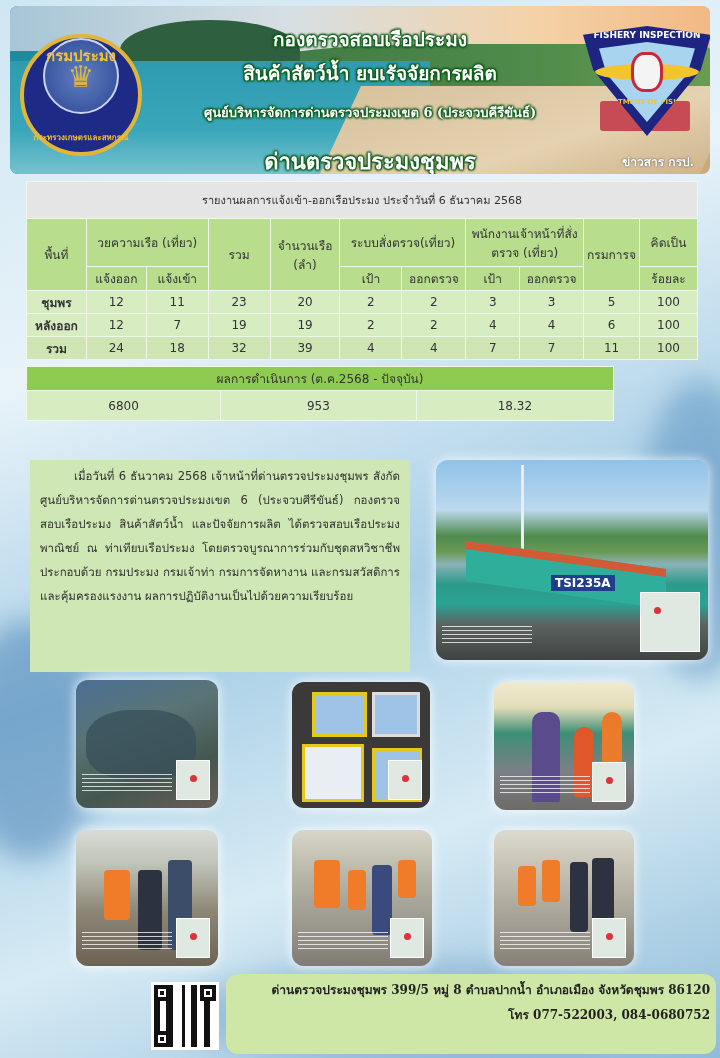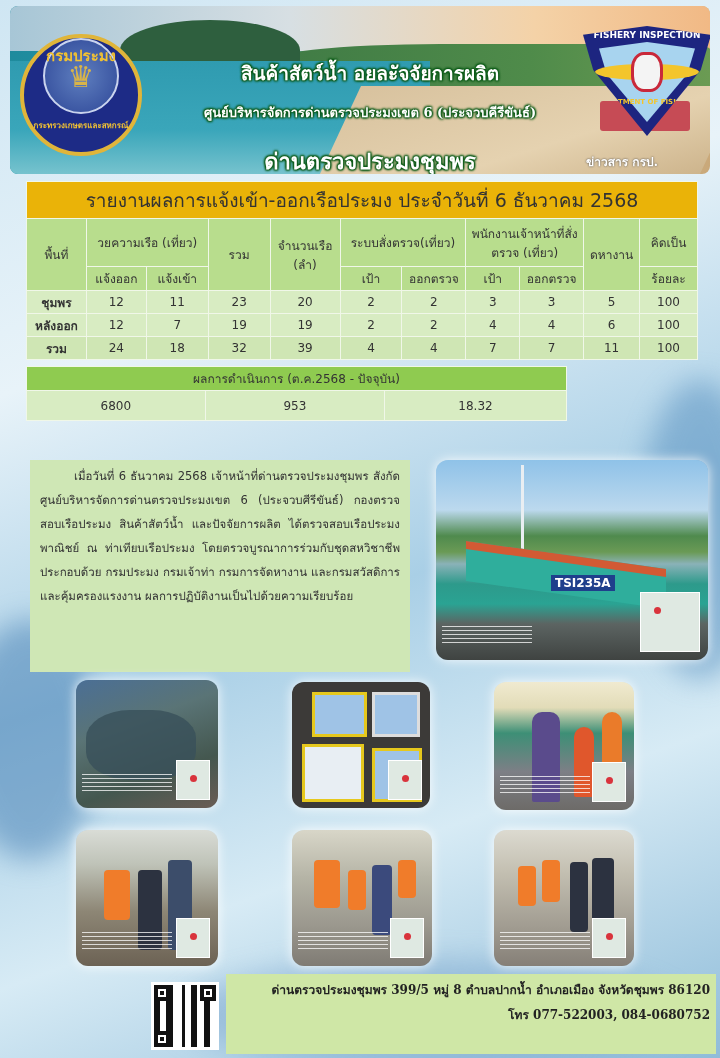--- a/index.html
+++ b/index.html
@@ -54,21 +54,21 @@
     background: radial-gradient(circle, #5f7fbf 0%, #3c57a3 70%);
     border: 2px solid #c9d3ee;
     display: flex; align-items: center; justify-content: center;
     color: #d8b449; font-size: 30px;
   }
   .logo-left .txt-top {
     position: absolute; top: 6px; left: 0; width: 100%; text-align: center;
     color: #f2c232; font-weight: bold; font-size: 15px;
   }
   .logo-left .txt-bot {
-    position: absolute; bottom: 20px; left: 0; width: 100%; text-align: center;
+    position: absolute; bottom: 8px; left: 0; width: 100%; text-align: center;
     color: #f2c232; font-weight: bold; font-size: 8px;
   }
   .logo-right {
     position: absolute; left: 573px; top: 20px; width: 128px; height: 110px;
     background: #1d2580; clip-path: polygon(0 8%, 50% 0, 100% 8%, 92% 40%, 50% 100%, 8% 40%);
   }
   .logo-right .shield-in {
     position: absolute; left: 16px; top: 16px; width: 96px; height: 80px;
     background: #a8d4ef; clip-path: polygon(0 8%, 50% 0, 100% 8%, 92% 40%, 50% 100%, 8% 40%);
   }
@@ -91,44 +91,44 @@
   .h-title {
     position: absolute; left: 150px; width: 420px; text-align: center;
     font-family: "DejaVu Serif", serif; font-weight: bold; color: #ffffff;
     text-shadow: 0 0 3px #0b5a17, 1px 1px 2px #0b5a17, -1px -1px 2px #0b5a17, 1px -1px 2px #0b5a17, -1px 1px 2px #0b5a17;
   }
   .h-t1 { top: 18px; font-size: 19px; }
   .h-t2 { top: 52px; font-size: 19px; }
   .h-t3 { top: 96px; font-size: 13px; }
   .h-t4 { top: 138px; font-size: 22px; }
   .news-tag {
-    position: absolute; left: 576px; top: 146px;
+    position: absolute; left: 612px; top: 146px;
     font-family: "DejaVu Serif", serif; font-weight: bold; color: #ffffff; font-size: 12px;
     text-shadow: 0 0 2px #333;
   }
 
   
   .report {
     position: absolute; left: 26px; top: 181px; width: 672px;
     border-collapse: collapse; font-size: 12px; color: #333;
   }
   .report td, .report th {
     border: 1px solid #f0f7e8; text-align: center; font-weight: normal;
     padding: 0 2px;
   }
-  .report .title-row td { background: #eab308; height: 37px; font-size: 19px; color: #333; }
+  .report .title-row td { background: #e5e5e5; height: 37px; font-size: 11px; color: #333; }
   .report .hdr td { background: #b8dd8d; }
   .report .hdr1 td { height: 48px; }
   .report .hdr2 td { height: 24px; }
   .report .row td { background: #d8ecc2; height: 23px; }
   .report .row td.area { font-weight: bold; }
   .report .row-sum td { background: #cfe6b4; }
 
   .summary {
-    position: absolute; left: 26px; top: 366px; width: 541px;
+    position: absolute; left: 26px; top: 366px; width: 588px;
     border-collapse: collapse; font-size: 12px; color: #333;
   }
   .summary td { border: 1px solid #f0f7e8; text-align: center; }
   .summary .s-title td { background: #8fcb50; height: 24px; }
   .summary .s-hdr td { background: #b8dd8d; height: 26px; font-size: 12.5px; }
   .summary .s-val td { background: #d8ecc2; height: 30px; }
 
   
   .desc {
     position: absolute; left: 30px; top: 460px; width: 380px; height: 212px;
@@ -195,21 +195,21 @@
     background:
       linear-gradient(90deg, #111 0 10%, transparent 10% 20%, #111 20% 30%, transparent 30% 45%, #111 45% 50%, transparent 50% 60%, #111 60% 70%, transparent 70% 80%, #111 80% 90%, transparent 90%),
       #fff;
     border: 3px solid #fff;
   }
   .qr .finder { position: absolute; width: 16px; height: 16px; border: 4px solid #111; background: #fff; }
   .qr .finder::after { content: ""; position: absolute; left: 2px; top: 2px; width: 4px; height: 4px; background: #111; }
   .footer {
     position: absolute; left: 226px; top: 974px; width: 490px; height: 80px;
     background: #cfe7a6; padding: 4px 6px 0 0; text-align: right;
-    font-family: "DejaVu Serif", serif; font-weight: bold; color: #222; font-size: 12px; line-height: 25px;
+    font-family: "DejaVu Serif", serif; font-weight: bold; color: #222; font-size: 12px; line-height: 25px; border-radius: 12px;
   }
 </style>
 </head>
 <body>
 
 <div class="bg-blob" style="left:-40px;top:620px;width:140px;height:240px;background:#4f86b8;"></div>
 <div class="bg-blob" style="left:640px;top:380px;width:120px;height:300px;background:#5d94c2;"></div>
 <div class="bg-blob" style="left:180px;top:960px;width:500px;height:110px;background:#7fa9cf;"></div>
 
 <div class="header">
@@ -219,21 +219,22 @@
   <div class="sea"></div>
   <div class="sand"></div>
   <div class="roofs"></div>
 
   <div class="logo-left">
     <span class="txt-top">กรมประมง</span>
     <div class="inner">♛</div>
     <span class="txt-bot">กระทรวงเกษตรและสหกรณ์</span>
   </div>
 
-  <div class="h-title h-t2">สินค้าสัตว์น้ำ อยละัจจัยการผลิต</div>
+  <div class="h-title h-t1">กองตรวจสอบเรือประมง</div>
+  <div class="h-title h-t2">สินค้าสัตว์น้ำ ยบเรัจจัยการผลิต</div>
   <div class="h-title h-t3">ศูนย์บริหารจัดการด่านตรวจประมงเขต 6 (ประจวบคีรีขันธ์)</div>
   <div class="h-title h-t4">ด่านตรวจประมงชุมพร</div>
 
   <div class="logo-right">
     <div class="shield-in"></div>
     <div class="wings"></div>
     <div class="emblem"></div>
     <span class="t1">FISHERY INSPECTION</span>
     <span class="t2">DEPARTMENT OF FISHERIES</span>
   </div>
@@ -258,21 +259,21 @@
       <tr class="title-row">
     <td colspan="11">รายงานผลการแจ้งเข้า-ออกเรือประมง  ประจำวันที่ 6 ธันวาคม 2568</td>
   </tr>
   <tr class="hdr hdr1">
     <td rowspan="2" style="font-weight:normal">พื้นที่</td>
     <td colspan="2">วยความเรือ (เที่ยว)</td>
     <td rowspan="2">รวม</td>
     <td rowspan="2">จำนวนเรือ (ลำ)</td>
     <td colspan="2">ระบบสั่งตรวจ(เที่ยว)</td>
     <td colspan="2">พนักงานเจ้าหน้าที่สั่งตรวจ (เที่ยว)</td>
-    <td rowspan="2">ดหางาน</td>
+    <td rowspan="2">กรมการจ</td>
     <td>คิดเป็น</td>
   </tr>
   <tr class="hdr hdr2">
     <td>แจ้งออก</td>
     <td>แจ้งเข้า</td>
     <td>เป้า</td>
     <td>ออกตรวจ</td>
     <td>เป้า</td>
     <td>ออกตรวจ</td>
     <td>ร้อยละ</td>

